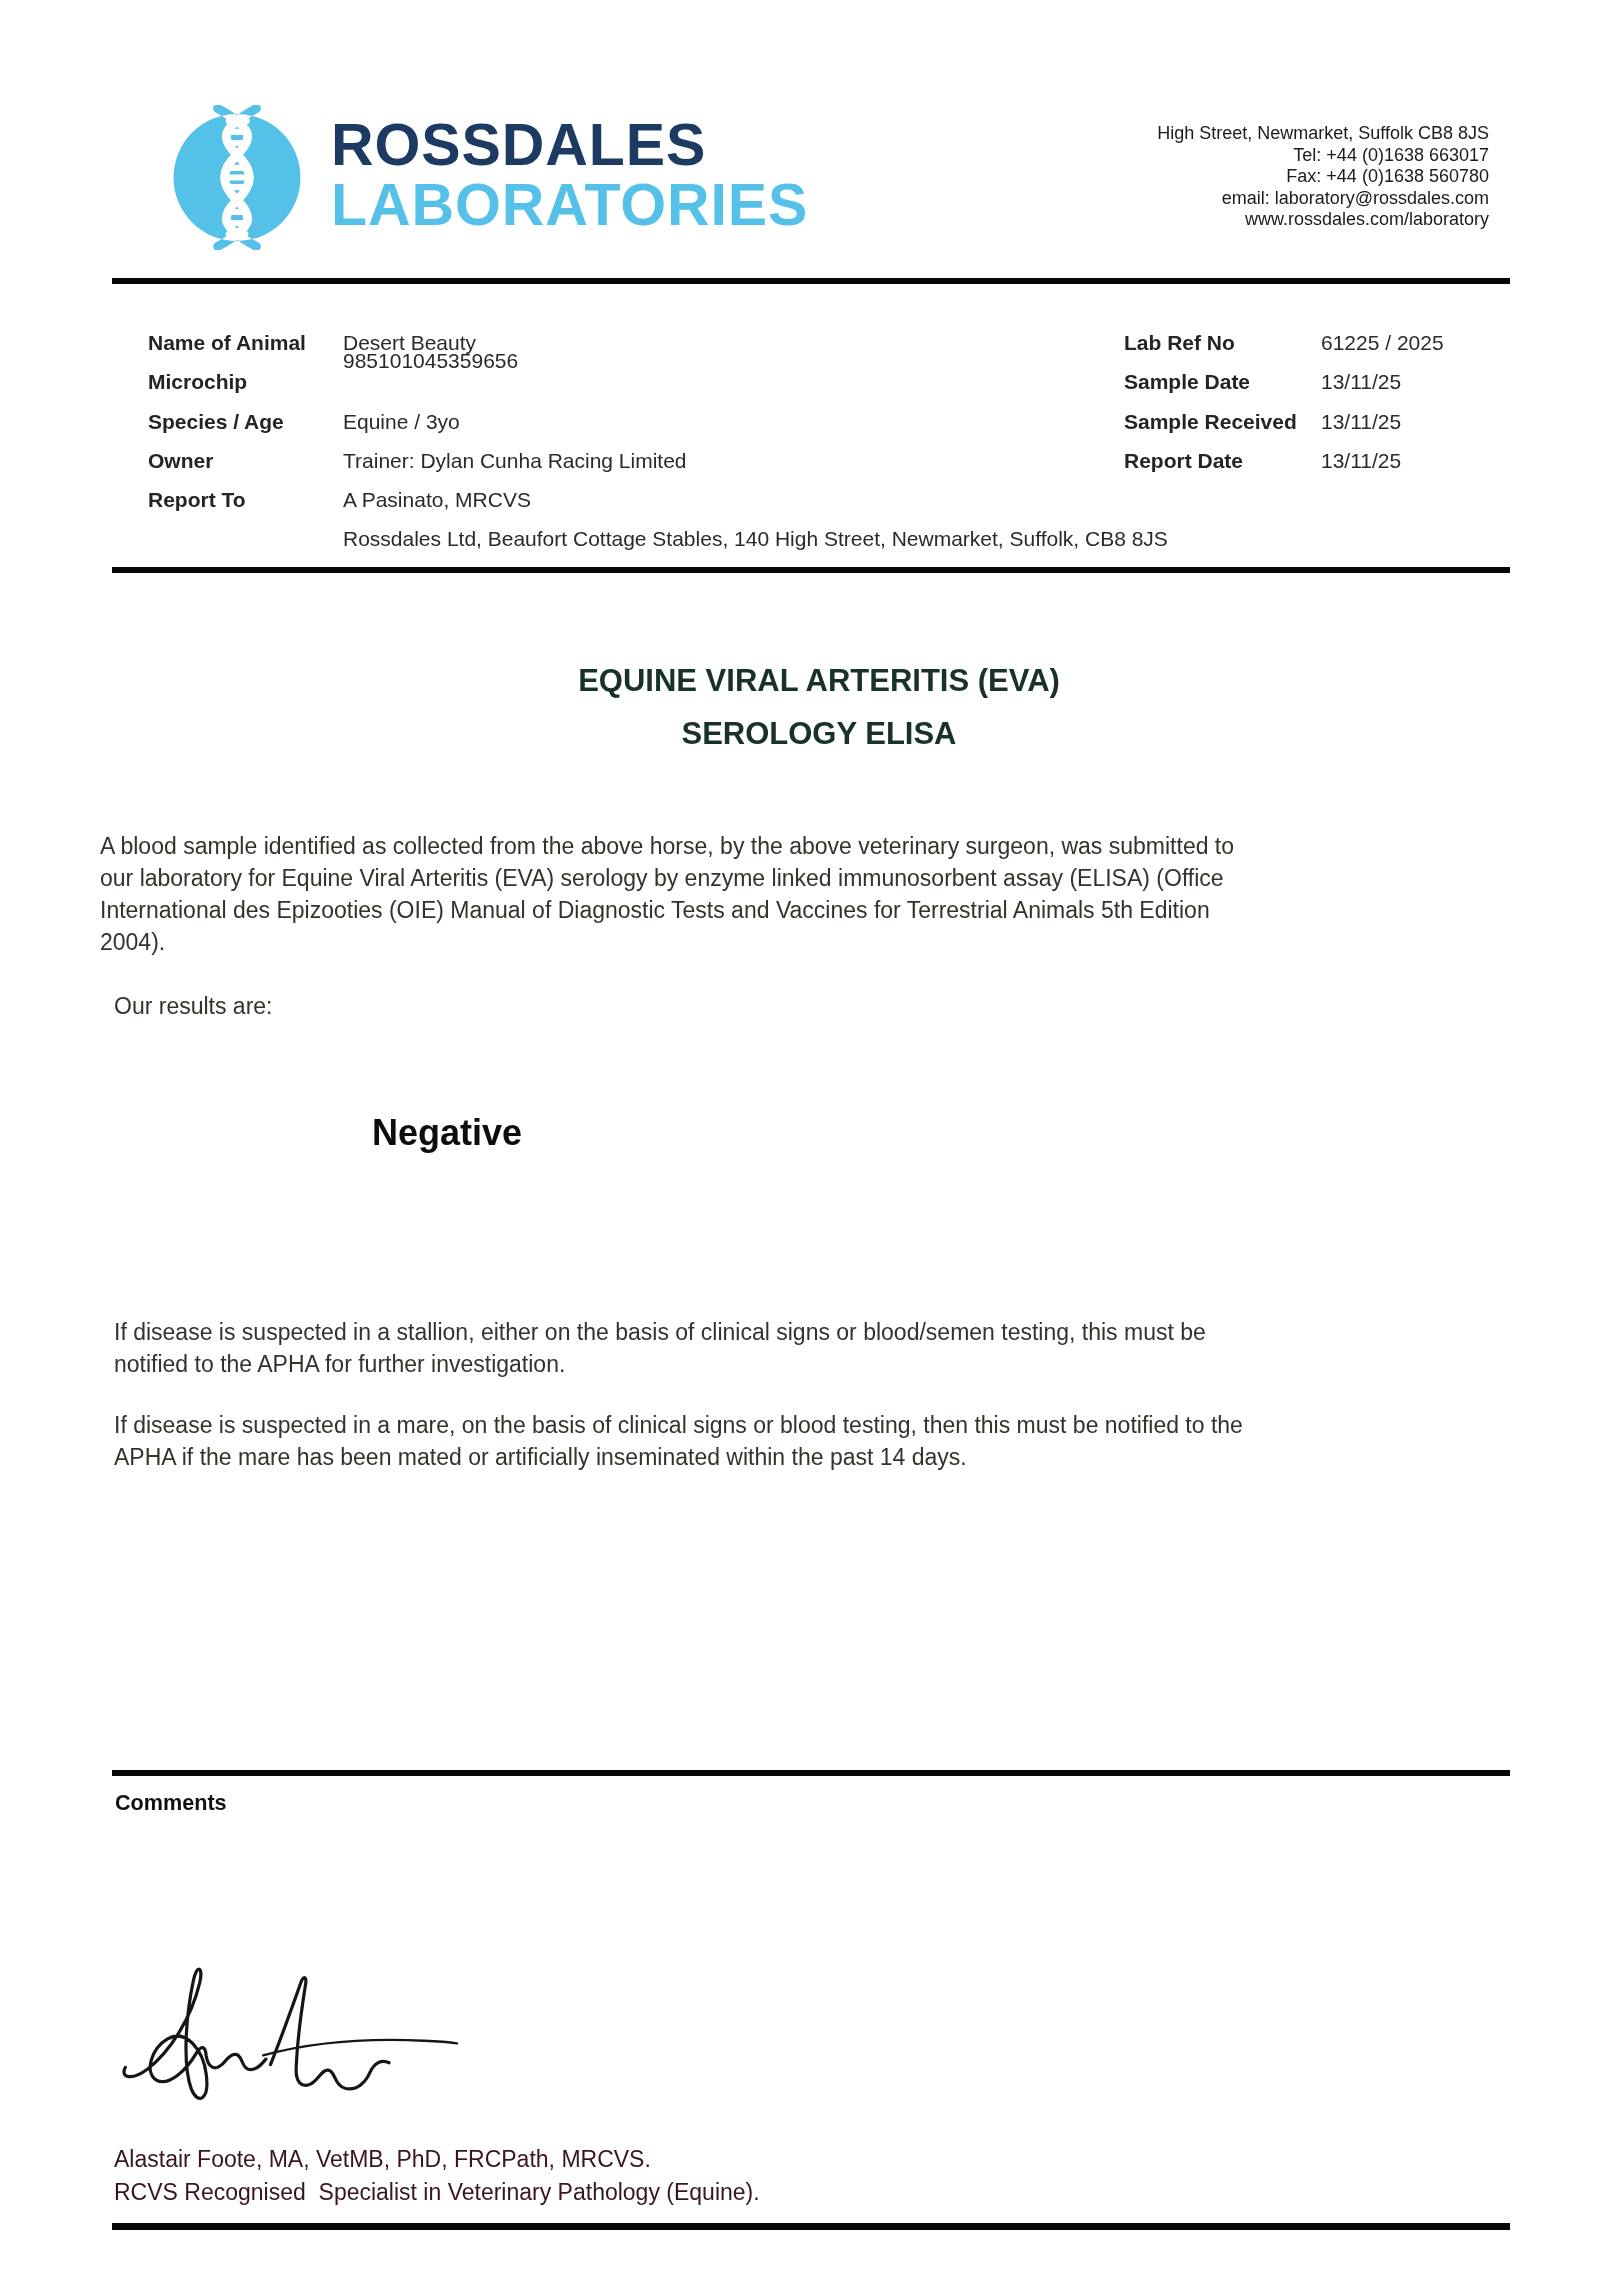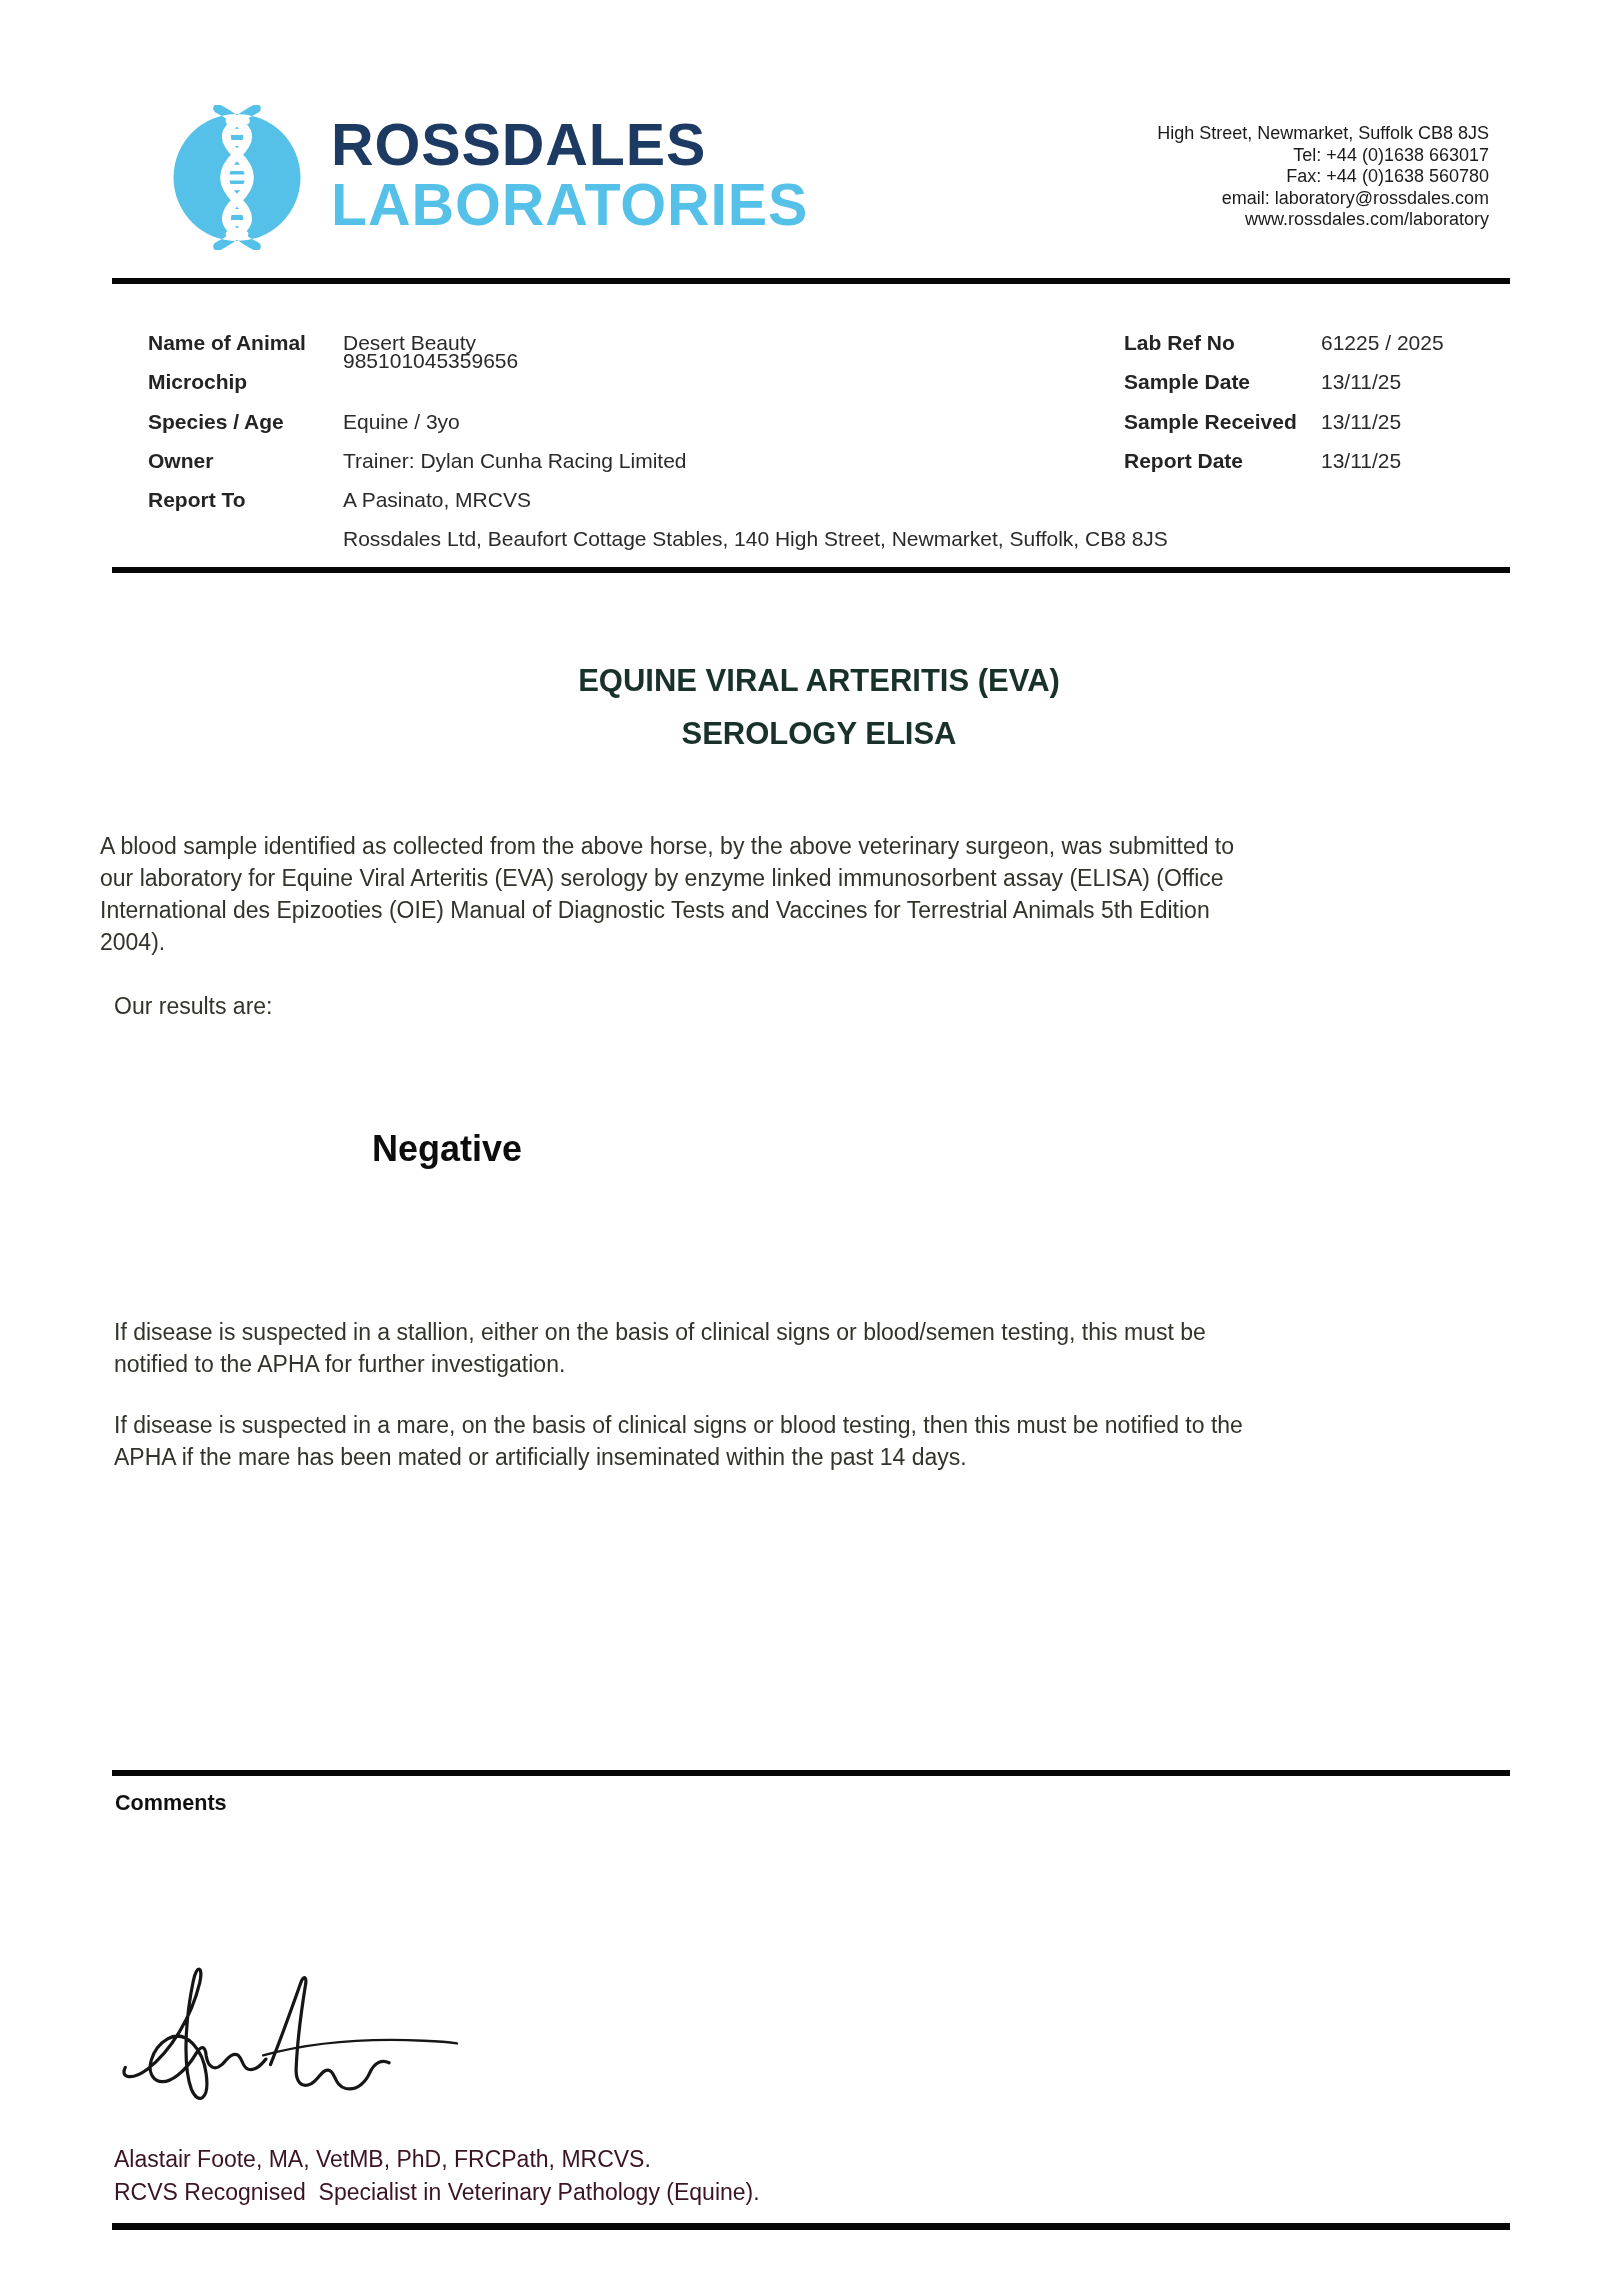--- a/index.html
+++ b/index.html
@@ -18,21 +18,21 @@
   .address{right:133px;top:123px;text-align:right;font-size:18px;line-height:21.6px;color:#1b1b1b;}
   
   .rule{left:112px;width:1398px;height:6px;background:#060606;}
   
   .dlabel{font-size:21px;font-weight:bold;color:#242424;white-space:nowrap;}
   .dvalue{font-size:21px;color:#2a2a2a;white-space:nowrap;}
   
   .title{left:0;width:1622px;text-align:center;font-size:31px;font-weight:bold;color:#18312b;line-height:54px;white-space:nowrap;padding-left:8px;}
   
   .para{font-size:23px;line-height:32px;color:#30342a;white-space:pre-line;}
-  .result{font-size:36px;font-weight:bold;color:#0d0d0d;line-height:1;margin-top:16px;}
+  .result{font-size:36px;font-weight:bold;color:#0d0d0d;line-height:1;}
   .comments{font-size:21.6px;font-weight:bold;color:#101010;}
   .signame{font-size:23px;line-height:33px;color:#3a1424;white-space:pre-wrap;}
 </style>
 </head>
 <body>
 
 <div id="page">
 
   <svg class="abs" style="left:168px;top:105px;" width="138" height="145" viewBox="0 0 100 104">
     <defs>

